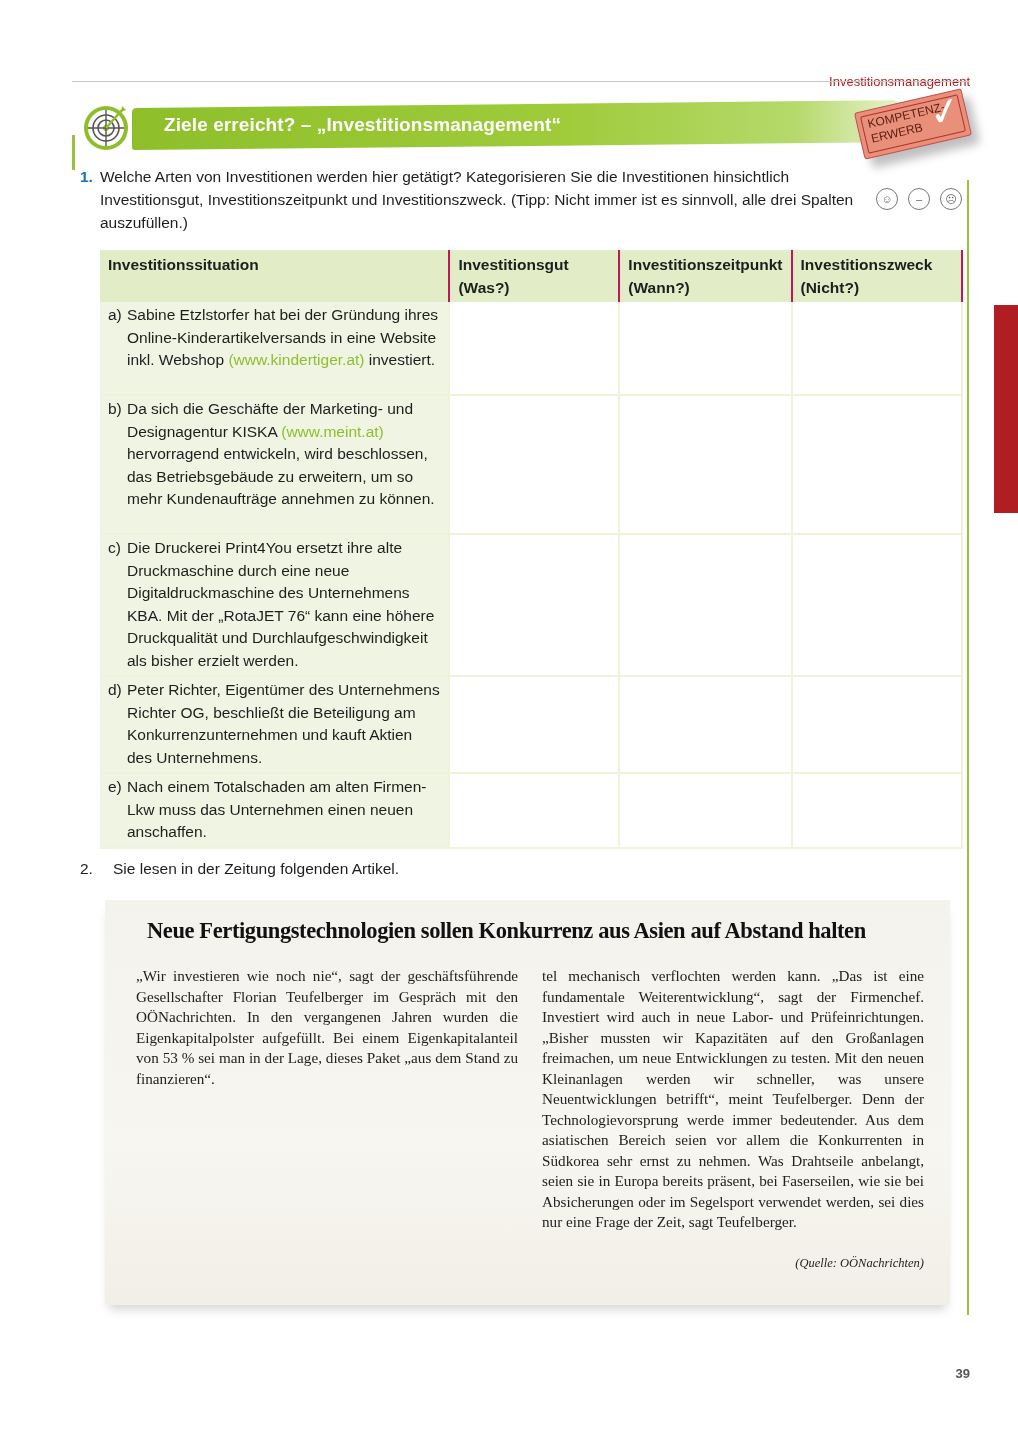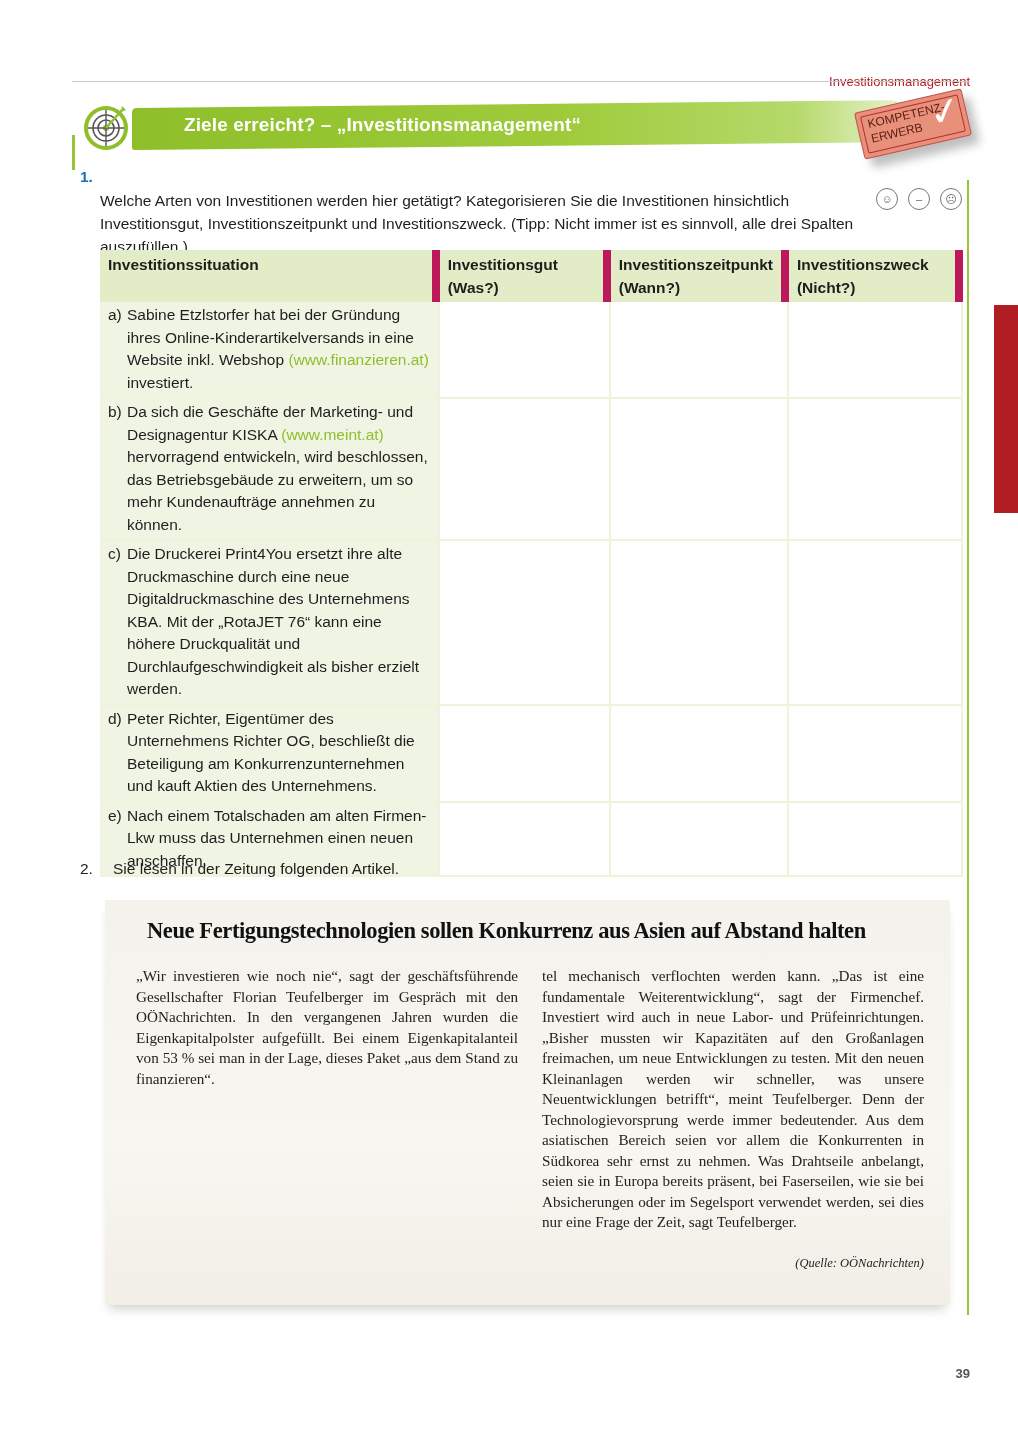--- a/index.html
+++ b/index.html
@@ -8,41 +8,41 @@
   .running-head { position:absolute; right:48px; top:74px; font-size:13px; color:#b01e23; }
   .head-rule { position:absolute; left:72px; right:48px; top:81px; height:1px; background:#c8c8c8; }
   .side-tab { position:absolute; right:0; top:305px; width:24px; height:208px; background:#b01e23; }
   .left-rule { position:absolute; left:72px; top:135px; width:3px; height:35px; background:#9ac33c; }
   .right-rule { position:absolute; left:967px; top:180px; width:2px; height:1135px; background:#9ac33c; }
 
   .banner { position:absolute; left:72px; top:102px; width:840px; height:46px; }
   .banner-brush { position:absolute; left:60px; top:2px; width:780px; height:42px;
                   background:linear-gradient(90deg,#8ebf2a 0%,#9fcb3a 55%,#b6d96b 85%,rgba(190,220,120,0.3) 100%);
                   border-radius:6px 30px 30px 4px; transform:skewY(-0.6deg); }
-  .banner-title { position:absolute; left:112px; top:12px; color:#ffffff; font-size:19px; font-weight:bold; letter-spacing:0.1px; }
+  .banner-title { position:absolute; left:92px; top:12px; color:#ffffff; font-size:19px; font-weight:bold; letter-spacing:0.1px; }
   .target-icon { position:absolute; left:10px; top:-2px; width:52px; height:52px; }
 
   .badge { position:absolute; left:852px; top:92px; width:120px; height:60px; }
   .badge-ticket { position:absolute; left:6px; top:8px; width:108px; height:46px; background:#e8907a;
                   border:1px solid #c0504d; transform:rotate(-13deg); box-shadow:6px 10px 10px rgba(0,0,0,0.25); border-radius:3px; }
   .badge-inner { position:absolute; left:4px; top:4px; right:4px; bottom:4px; border:1px solid #b03030; border-radius:2px; }
   .badge-text { position:absolute; left:10px; top:6px; font-size:12px; color:#5a1b12; line-height:15px; }
   .badge-check { position:absolute; right:4px; top:-4px; font-size:38px; color:#ffffff; font-weight:bold; }
 
   .q1 { position:absolute; left:80px; top:165px; width:780px; font-size:15.5px; line-height:23px; }
   .q-num { color:#1f6fb5; font-weight:bold; position:absolute; left:0; top:0; }
-  .q-text { margin-left:20px; display:block;margin-top:24px; }
+  .q-text { margin-left:20px; display:block; }
   .smileys { position:absolute; left:876px; top:188px; display:flex; gap:10px; }
   .smiley { width:20px; height:20px; border:1px solid #777; border-radius:50%; font-size:11px; color:#666;
             display:flex; align-items:center; justify-content:center; }
 
   table.inv { position:absolute; left:100px; top:250px; width:863px; border-collapse:separate; border-spacing:0;
               font-size:15.5px; line-height:22.5px; }
   table.inv th { background:#e2edc7; text-align:left; font-weight:bold; padding:4px 8px 3px 8px; vertical-align:top;
-                 border-right:8px solid #be185d; height:44px; }
+                 border-right:2px solid #be185d; height:44px; }
   table.inv td { vertical-align:top; border-bottom:2px solid #eef3dc; border-right:2px solid #eef3dc; }
   table.inv td.sit { background:#f0f4e2; padding:2px 8px 3px 8px; width:336px; }
   table.inv td.blank { background:#ffffff; }
   .item { display:flex; }
   .item-letter { width:19px; flex:none; }
   .link { color:#8dbf2e; }
 
   .q2 { position:absolute; left:80px; top:860px; font-size:15.5px; }
   .q2-num { position:absolute; left:0; }
   .q2-text { margin-left:33px; }
@@ -122,21 +122,21 @@
           <div>Investitionszweck</div>
           <div>(Nicht?)</div>
         </th>
     </tr>
   </thead>
   <tbody>
     <tr style="height:94px">
       <td class="sit">
           <div class="item">
             <span class="item-letter">a)</span>
-            <span><span>Sabine Etzlstorfer hat bei der Gründung ihres Online-Kinderartikelversands in eine Website inkl. Webshop </span><span class="link">(www.finanzieren.at)</span><span> investiert.</span></span>
+            <span><span>Sabine Etzlstorfer hat bei der Gründung ihres Online-Kinderartikelversands in eine Website inkl. Webshop </span><span class="link">(www.kindertiger.at)</span><span> investiert.</span></span>
           </div>
         </td>
       <td class="blank"></td>
       <td class="blank"></td>
       <td class="blank"></td>
     </tr>
     <tr style="height:139px">
       <td class="sit">
           <div class="item">
             <span class="item-letter">b)</span>

